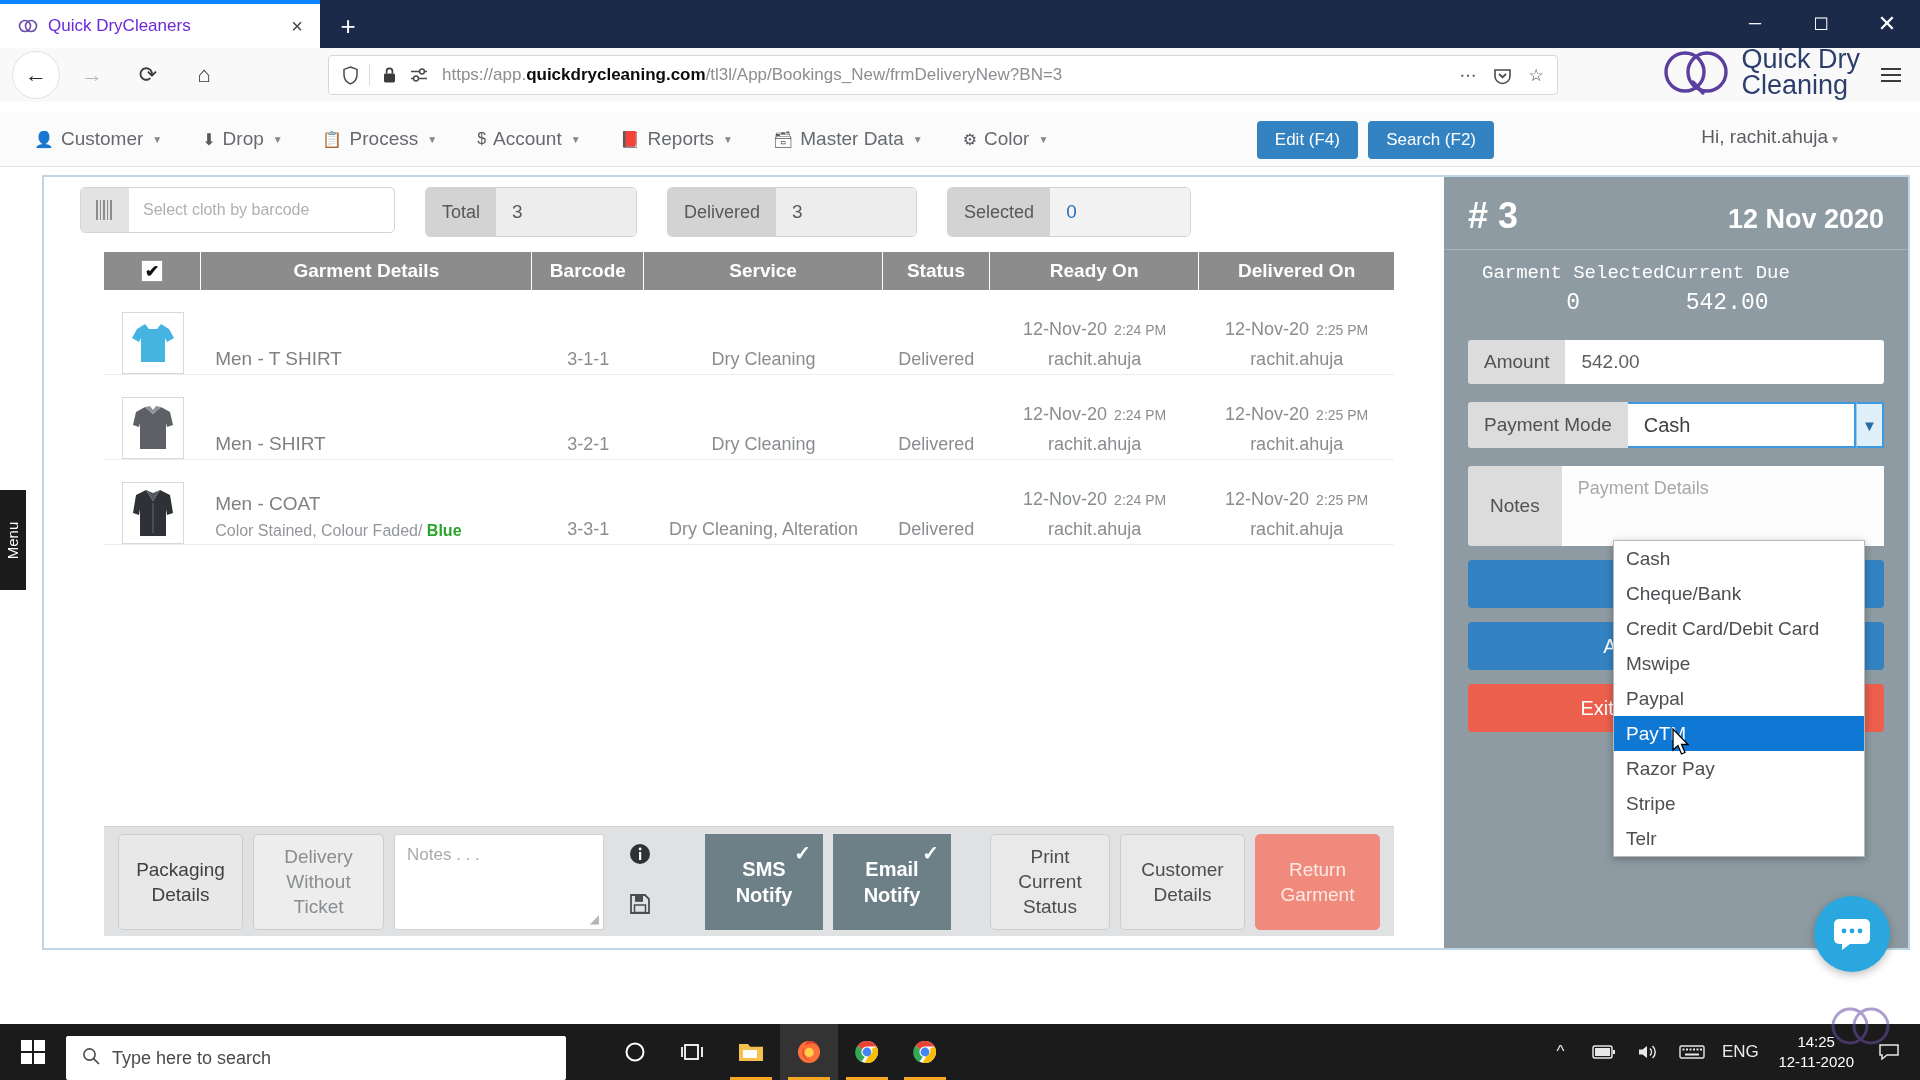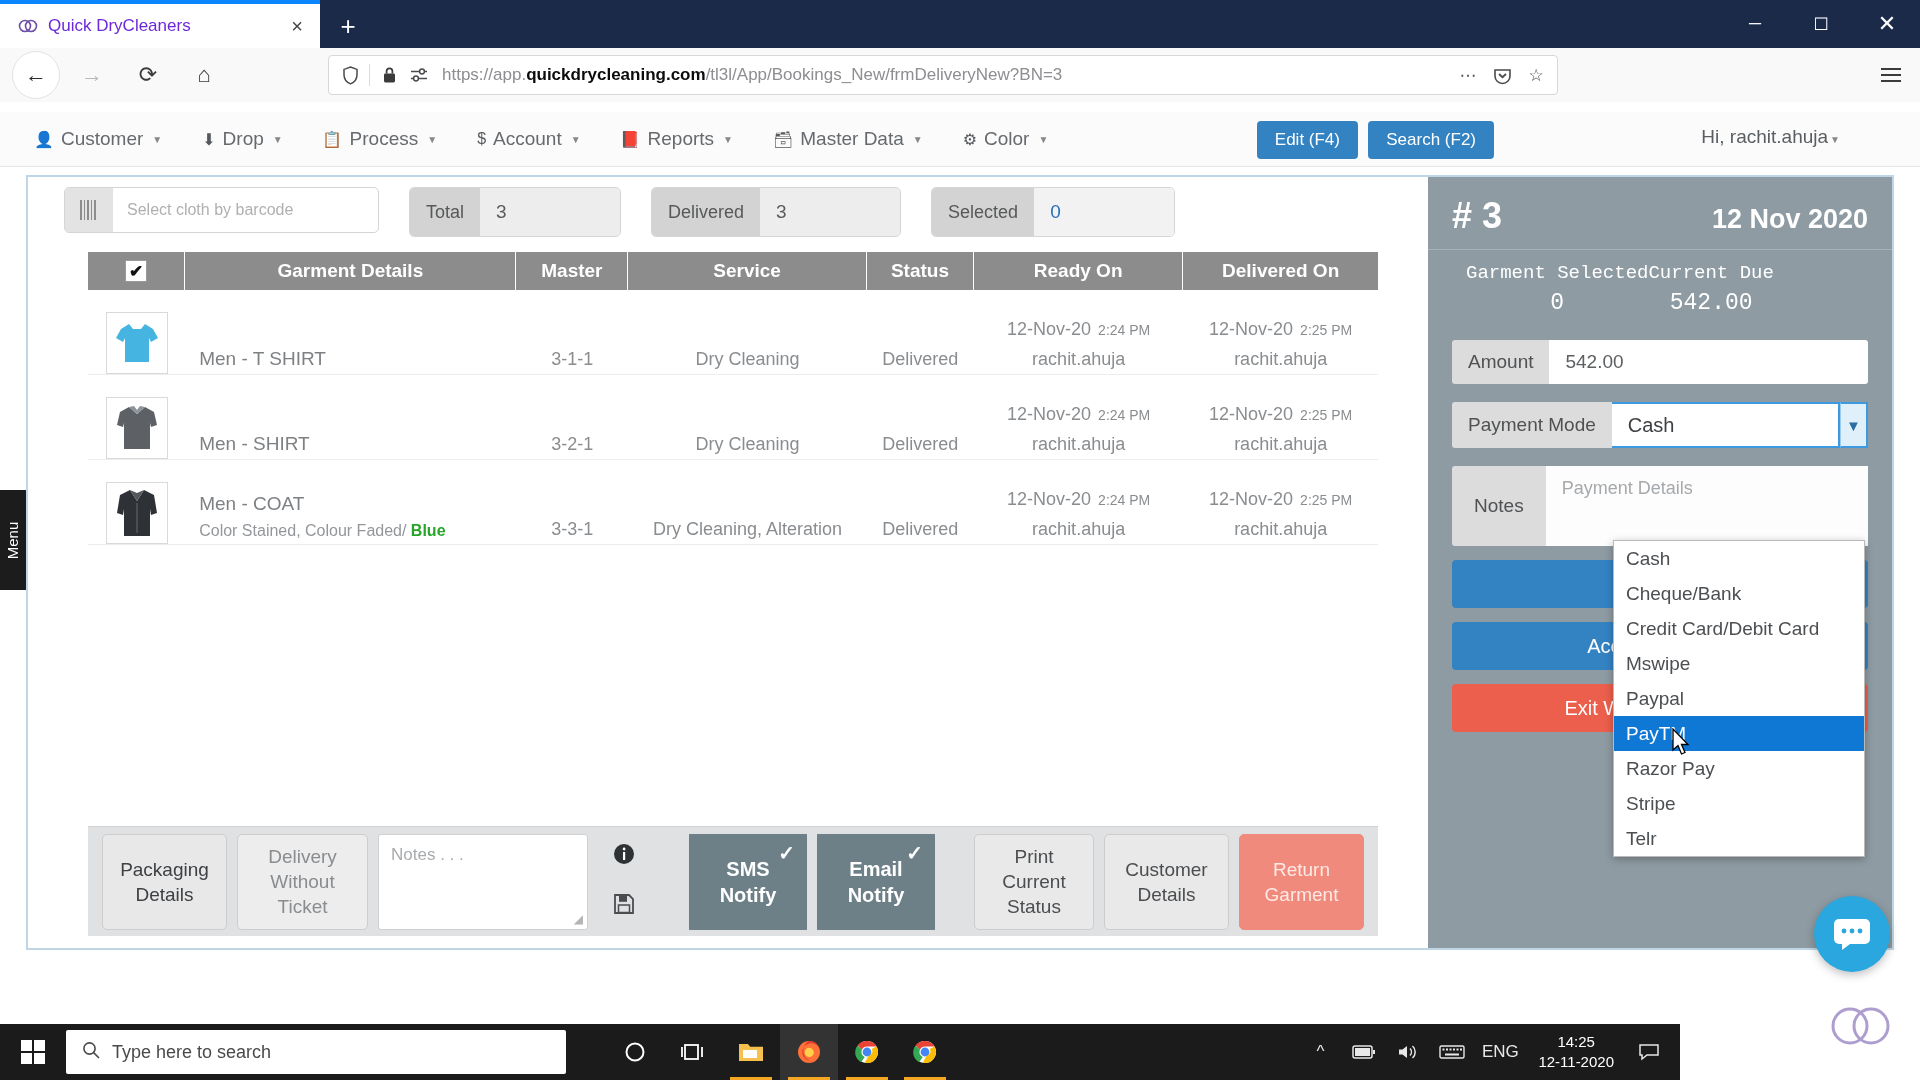--- a/index.html
+++ b/index.html
@@ -119,21 +119,21 @@
   }
   .btn-edit { right: 562px; }
   .btn-search { right: 426px; }
   .user-greet {
     position: absolute; right: 80px; top: 126px;
     font-size: 19px; color: #5a5e62; cursor: pointer; white-space: nowrap;
   }
 
   
   .content {
-    position: absolute; top: 175px; left: 26px;
+    position: absolute; top: 175px; left: 42px;
     width: 1868px; height: 775px;
     border: 2px solid #bfd6e6; background: #ffffff;
   }
   .left-pane {
     position: absolute; top: 0; left: 0; width: 1400px; height: 771px;
     background: #ffffff;
   }
 
   
   .toolbar { position: absolute; top: 10px; left: 36px; display: flex; gap: 30px; }
@@ -322,22 +322,22 @@
   .chat-bubble {
     position: absolute; right: 30px; bottom: 108px;
     width: 76px; height: 76px; border-radius: 50%;
     background: #29a7de; display: flex; align-items: center; justify-content: center;
     box-shadow: 0 3px 10px rgba(0,0,0,0.25); cursor: pointer; z-index: 40;
   }
   .wm-logo { position: absolute; right: 24px; bottom: 24px; opacity: 0.55; z-index: 30; }
 
   
   .taskbar {
-    position: absolute; left: 0; bottom: 0; width: 1680px; height: 56px;
-    background: #1b1b1b; display: flex; align-items: center;
+    position: absolute; left: 0; bottom: 0; width: 1920px; height: 56px;
+    background: #1b1b1b; display: flex; align-items: flex-end;
   }
   .start-btn { width: 66px; height: 56px; display:flex; align-items:center; justify-content:center; cursor:pointer; }
   .tb-search {
     width: 500px; height: 44px; background: #ffffff; border-radius: 2px;
     display: flex; align-items: center; gap: 12px; padding: 0 16px;
     font-size: 18px; color: #4a4a4a; cursor: text;
   }
   .tb-icon {
     width: 58px; height: 56px; display: flex; align-items: center; justify-content: center;
     cursor: pointer; position: relative;
@@ -422,20 +422,32 @@
       <span class="url-r-icon">☆</span>
     </span>
   </div>
 
   <div class="hamburger">
     <span></span>
       <span></span>
       <span></span>
   </div>
 
+  <div class="brand">
+    <span class="brand-mark">
+      <svg width="74" height="56" viewBox="0 0 74 56">
+        <circle cx="26" cy="28" r="19" fill="none" stroke="#5b3f9e" stroke-width="3.4"></circle>
+        <circle cx="48" cy="28" r="19" fill="none" stroke="#5b3f9e" stroke-width="3.4"></circle>
+        <path d="M34 38 L44 49" stroke="#5b3f9e" stroke-width="3.4" stroke-linecap="round"></path>
+      </svg>
+    </span>
+    <span class="brand-text">
+      <span>Quick Dry</span><br><span>Cleaning</span>
+    </span>
+  </div>
 
   <div class="appmenu">
     <div class="menu-item">
       <span class="mi">👤</span>
       <span>Customer</span>
       <span class="caret">▼</span>
     </div>
     <div class="menu-item">
       <span class="mi">⬇</span>
       <span>Drop</span>
@@ -504,21 +516,21 @@
           <div class="stat-value accent">0</div>
         </div>
       </div>
 
       <div class="tbl">
         <div class="tbl-head">
           <div class="th c-chk">
             <span class="hdr-chk">✔</span>
           </div>
           <div class="th c-gar">Garment Details</div>
-          <div class="th c-bar">Master</div>
+          <div class="th c-bar">Barcode</div>
           <div class="th c-svc">Service</div>
           <div class="th c-sta">Status</div>
           <div class="th c-rdy">Ready On</div>
           <div class="th c-del">Delivered On</div>
         </div>
 
         <div class="tbl-row">
           <div class="thumb-cell">
             <div class="thumb">
               <svg width="52" height="48" viewBox="0 0 52 48">

